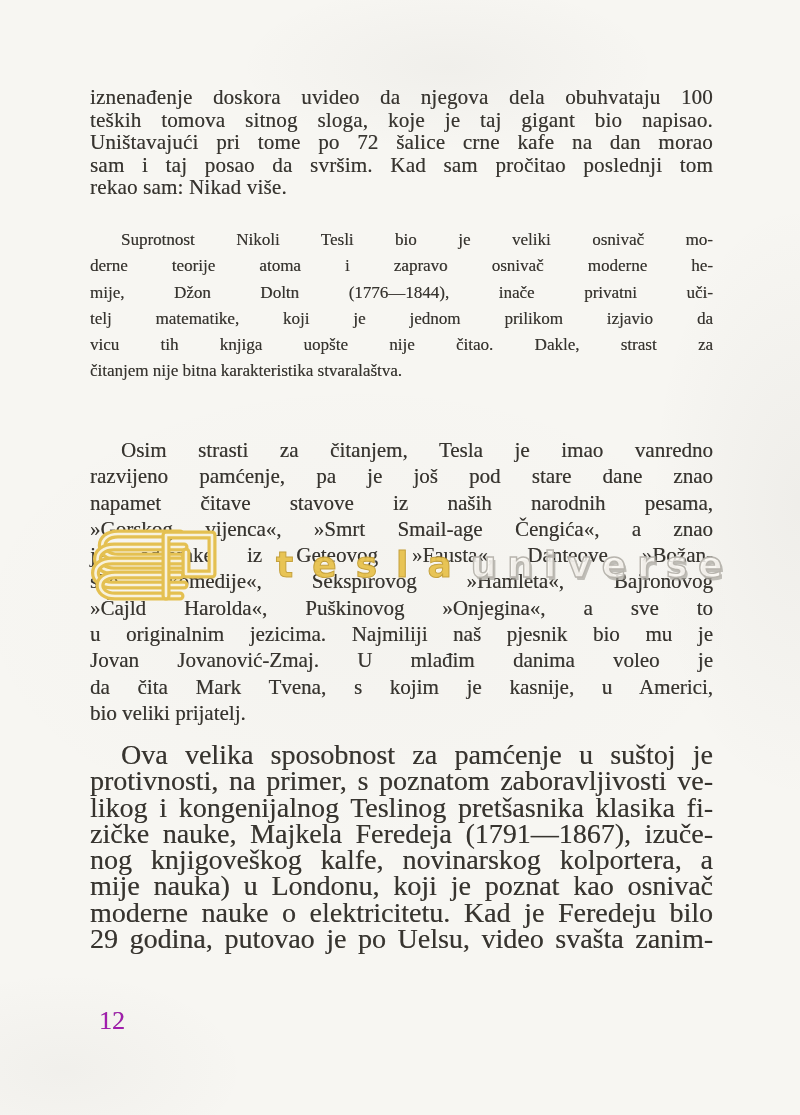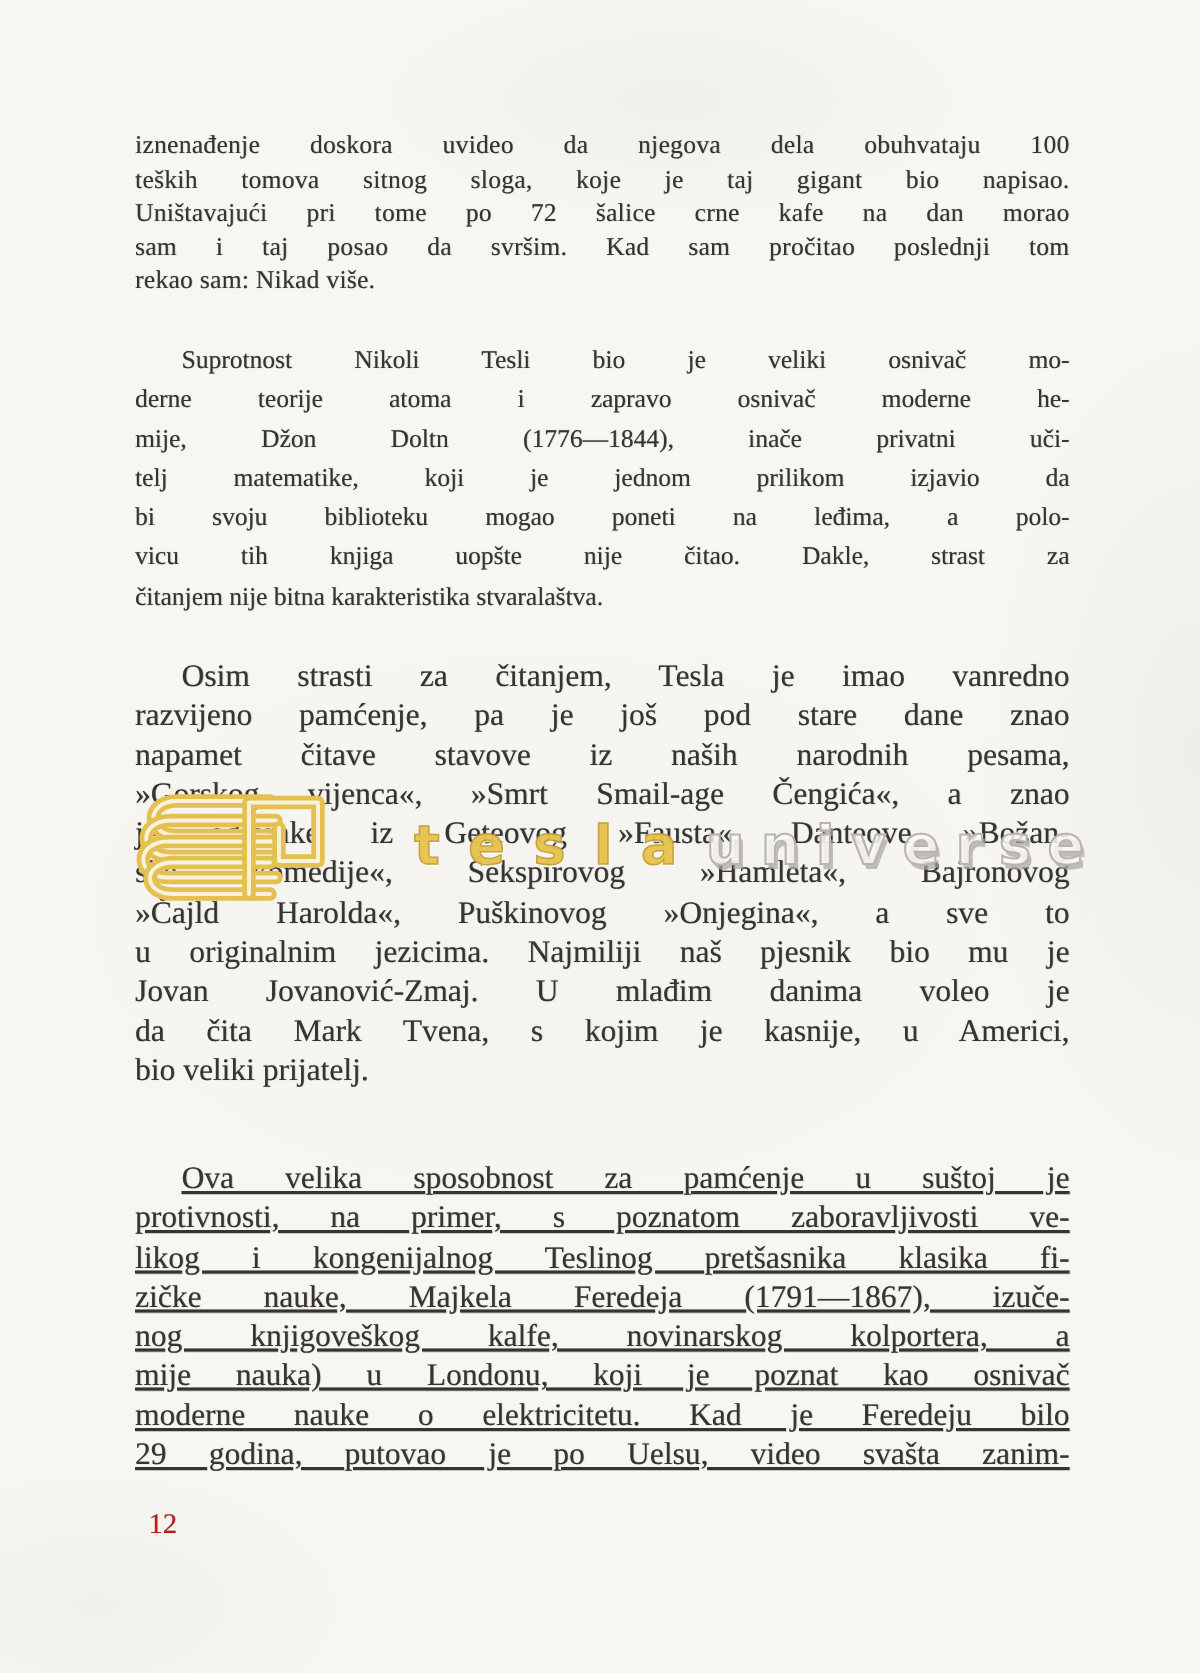--- a/index.html
+++ b/index.html
@@ -12,31 +12,31 @@
       radial-gradient(ellipse 500px 300px at 45% 55%, rgba(120,115,105,0.025), transparent 80%),
       #f7f6f2;
     font-family:"Liberation Serif","DejaVu Serif",serif;
   }
   .page{position:absolute;inset:0;}
   .para{
     position:absolute;left:90px;width:623px;
     color:#37342f;
     text-shadow:0.3px 0.3px 0.6px rgba(55,52,47,0.55);
   }
-  .p1{top:86px;font-size:17px;line-height:22.6px;letter-spacing:0.2px;}
+  .p1{top:86px;font-size:21px;line-height:22.6px;letter-spacing:0.2px;}
   .p2{top:227px;font-size:17px;line-height:26.3px;}
   .p3{top:437px;font-size:21px;line-height:26.3px;}
-  .p4{top:772px;font-size:21px;line-height:26.3px;text-decoration:underline;}
+  .p4{top:742px;font-size:28px;line-height:26.3px;}
   .line{text-align:justify;text-align-last:justify;white-space:normal;}
   .line.last{text-align-last:left;}
   .para.cont .line.last{text-align-last:justify;}
   .para.indented .line:first-child{text-indent:31px;}
   .page-number{
     position:absolute;left:99px;top:1006px;
-    font-size:19px;color:#b91c1c;
+    font-size:26px;color:#a21caf;
     text-shadow:0.3px 0.3px 0.6px rgba(55,52,47,0.5);
   }
   
   .watermark{position:absolute;left:0;top:0;width:800px;height:1115px;pointer-events:none;}
   .wm-icon{position:absolute;left:84px;top:526px;width:138px;height:76px;}
   .wm-icon .gold{stroke:#e4c051;stroke-width:9;fill:none;stroke-linecap:round;stroke-linejoin:round;}
   .wm-icon .cream{stroke:#f8f2dd;stroke-width:2.6;fill:none;stroke-linecap:round;stroke-linejoin:round;}
   .wm-words{
     position:absolute;left:276px;top:547px;height:36px;
     display:flex;align-items:flex-end;
@@ -66,21 +66,20 @@
       <div class="line">Uništavajući pri tome po 72 šalice crne kafe na dan morao</div>
       <div class="line">sam i taj posao da svršim. Kad sam pročitao poslednji tom</div>
       <div class="line last">rekao sam: Nikad više.</div>
     </div>
 
   <div class="para p2 indented">
       <div class="line">Suprotnost Nikoli Tesli bio je veliki osnivač mo-</div>
       <div class="line">derne teorije atoma i zapravo osnivač moderne he-</div>
       <div class="line">mije, Džon Doltn (1776—1844), inače privatni uči-</div>
       <div class="line">telj matematike, koji je jednom prilikom izjavio da</div>
-      <div class="line">bi svoju biblioteku mogao poneti na leđima, a polo-</div>
       <div class="line">vicu tih knjiga uopšte nije čitao. Dakle, strast za</div>
       <div class="line last">čitanjem nije bitna karakteristika stvaralaštva.</div>
     </div>
 
   <div class="para p3 indented">
       <div class="line">Osim strasti za čitanjem, Tesla je imao vanredno</div>
       <div class="line">razvijeno pamćenje, pa je još pod stare dane znao</div>
       <div class="line">napamet čitave stavove iz naših narodnih pesama,</div>
       <div class="line">»Gorskog vijenca«, »Smrt Smail-age Čengića«, a znao</div>
       <div class="line">je odlomke iz Geteovog »Fausta«, Danteove »Božan-</div>

